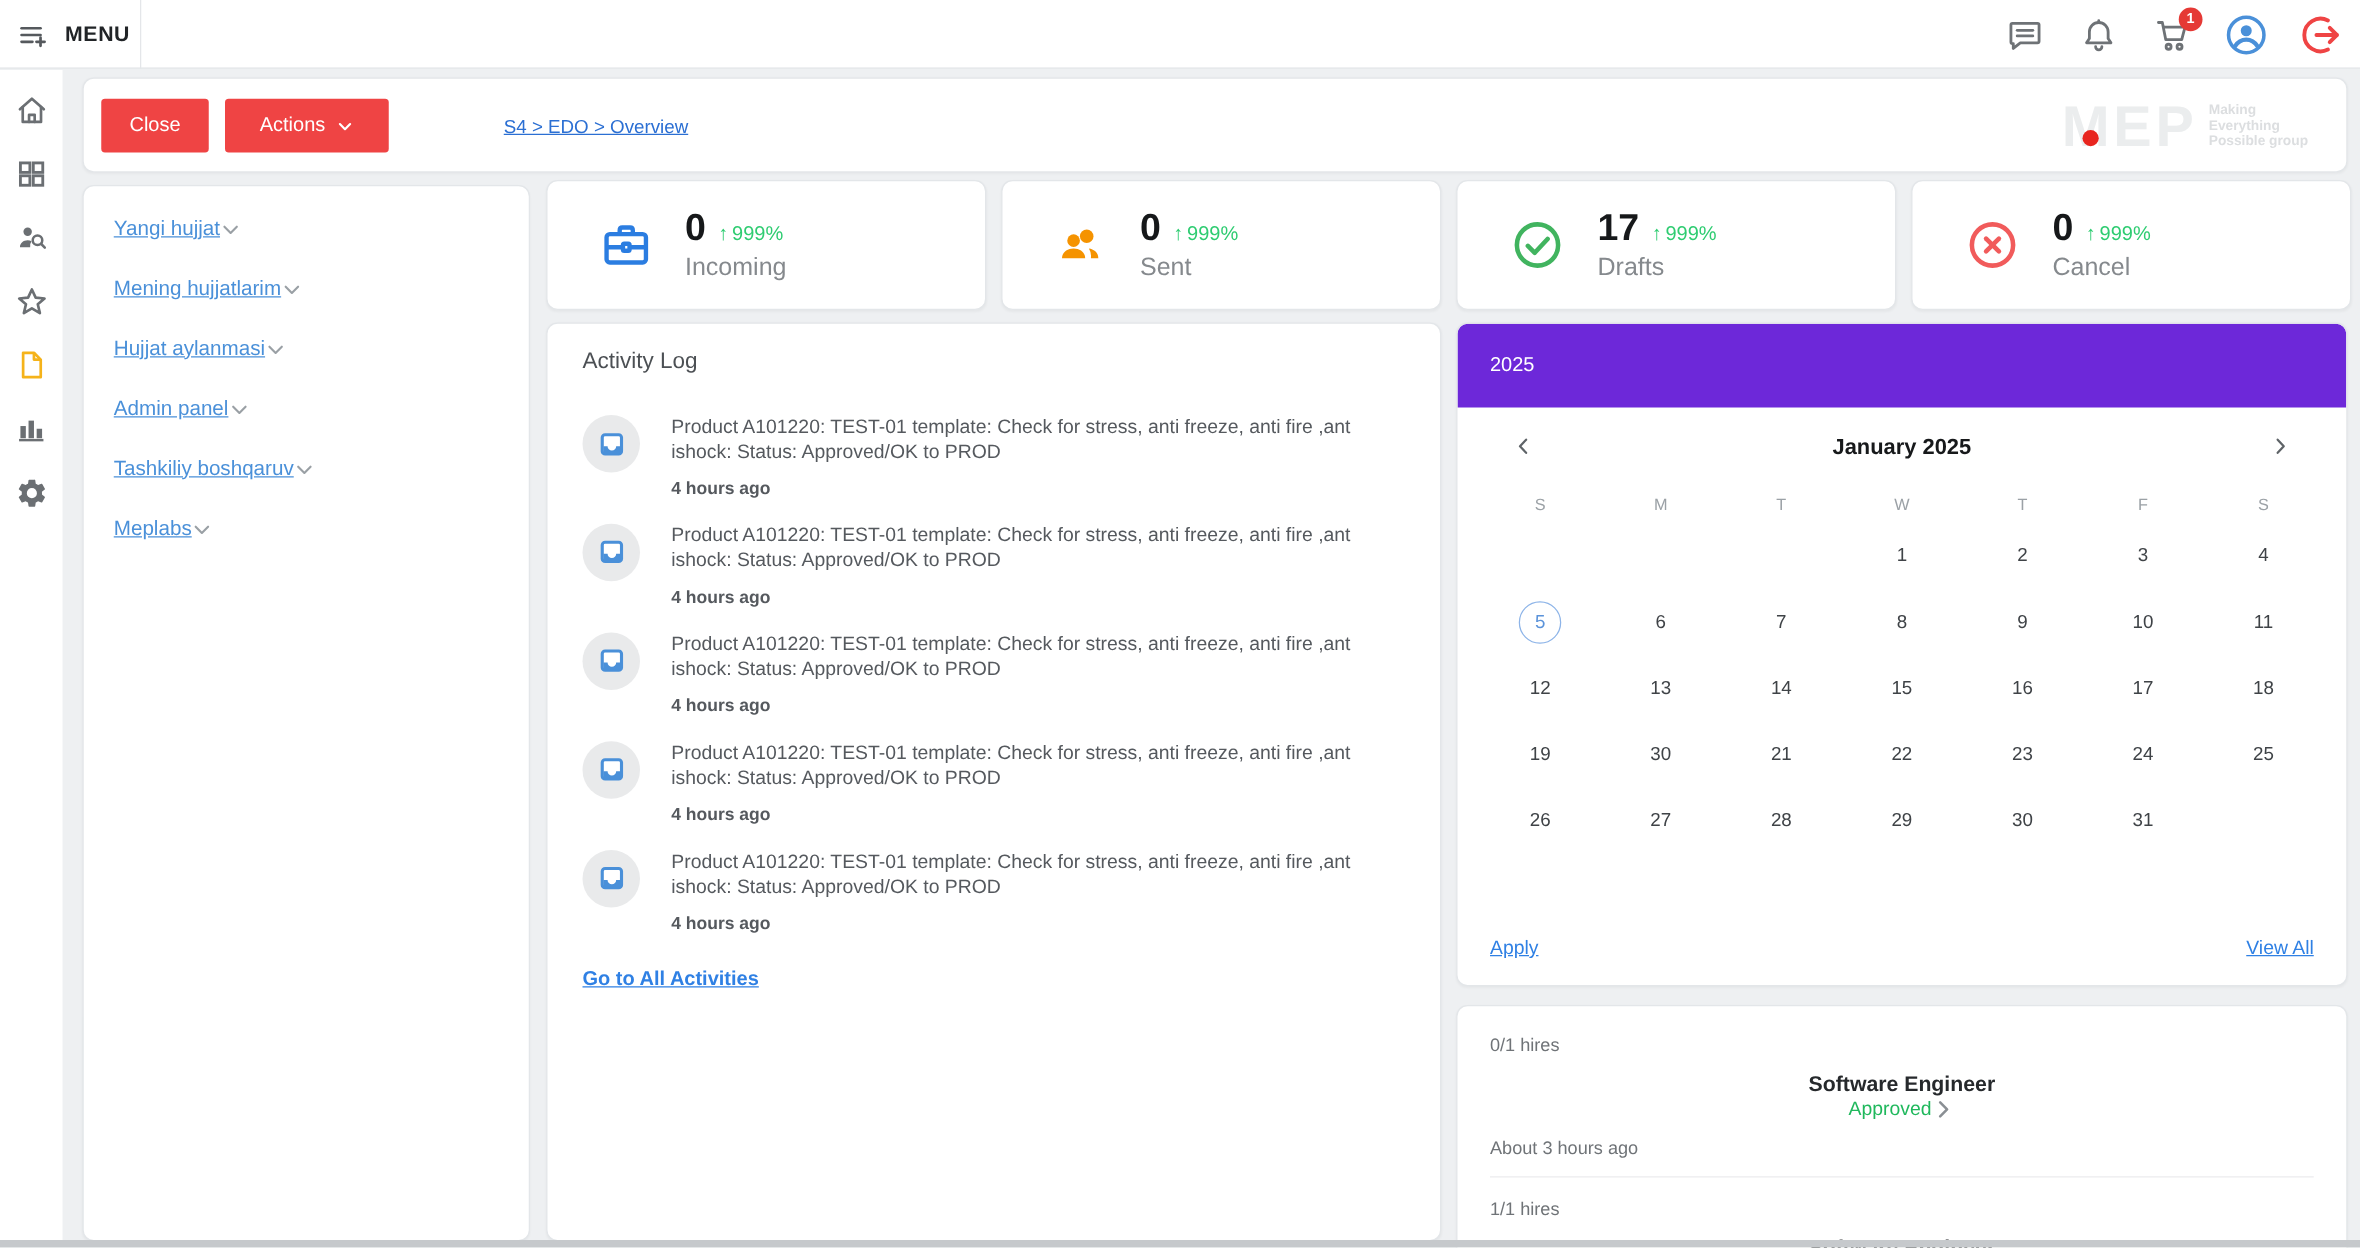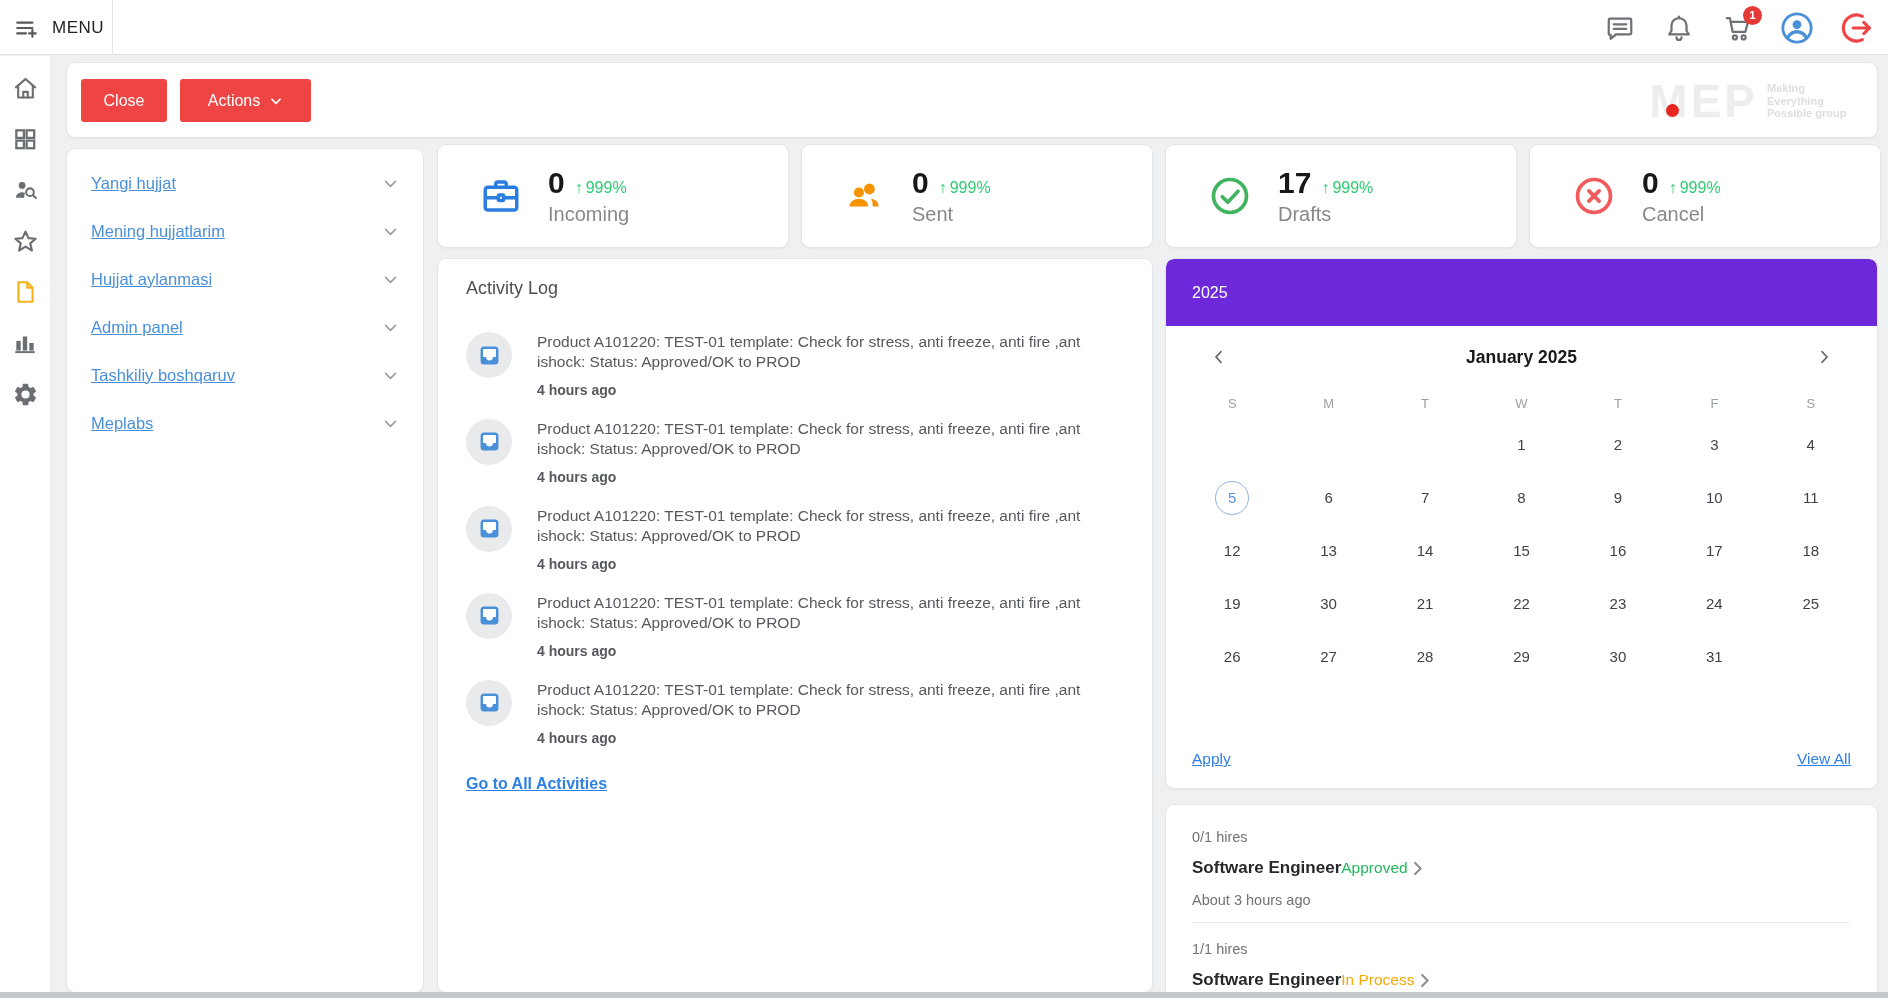--- a/index.html
+++ b/index.html
@@ -3,21 +3,21 @@
 <meta charset="utf-8">
 <style>
   * { margin:0; padding:0; box-sizing:border-box; }
   html,body { width:1888px; height:998px; overflow:hidden; }
   body { font-family:"Liberation Sans", sans-serif; background:#eef0f2; color:#232629; }
   #app { position:relative; width:1888px; height:998px; overflow:hidden; }
 
   
   .topbar { position:absolute; left:0; top:0; width:1888px; height:55px; background:#fff; border-bottom:1px solid #dfe2e5; z-index:5; }
   .menu-btn { position:absolute; left:14px; top:0; height:55px; display:flex; align-items:center; gap:12px; cursor:pointer; }
-  .menu-btn .label { font-size:17px; font-weight:normal; letter-spacing:.5px; color:#212427; }
+  .menu-btn .label { font-size:17px; font-weight:bold; letter-spacing:.5px; color:#212427; }
   .topbar-divider { position:absolute; left:112px; top:0; width:1px; height:55px; background:#e4e6e9; }
   .top-icons { position:absolute; right:16px; top:0; height:55px; display:flex; align-items:center; gap:27px; }
   .top-ic { position:relative; width:32px; height:32px; display:flex; align-items:center; justify-content:center; cursor:pointer; }
   .badge { position:absolute; top:-6px; right:-8px; min-width:19px; height:19px; border-radius:10px; background:#e53935; color:#fff; font-size:11.5px; font-weight:bold; display:flex; align-items:center; justify-content:center; padding:0 4px; }
 
   
   .rail { position:absolute; left:0; top:56px; width:50px; height:936px; background:#fff; display:flex; flex-direction:column; align-items:center; padding-top:18px; gap:23px; }
   .rail .ric { width:28px; height:28px; display:flex; align-items:center; justify-content:center; cursor:pointer; }
 
   
@@ -29,21 +29,21 @@
   .btn-close { left:14px; width:86px; }
   .btn-actions { left:113px; width:131px; }
   .breadcrumb { position:absolute; left:336px; top:0; height:76px; display:flex; align-items:center; font-size:15px; color:#2b6fd3; text-decoration:underline; cursor:pointer; }
   .logo { position:absolute; right:28px; top:0; height:76px; display:flex; align-items:center; }
   .logo-text { position:relative; font-size:46px; font-weight:bold; letter-spacing:3px; color:#ebedee; line-height:1; }
   .logo-dot { position:absolute; left:17px; bottom:7px; width:13px; height:13px; border-radius:50%; background:#e8251f; }
   .logo-tagline { width:82px; margin-left:9px; font-size:11px; font-weight:bold; line-height:1.15; color:#dcdee0; }
 
   
   .links-card { left:66px; top:148px; width:358px; height:845px; padding:10px 24px; }
-  .nav-row { height:48px; display:flex; align-items:center; justify-content:space-between; }
+  .nav-row { height:48px; display:flex; align-items:center; justify-content:flex-start; }
   .nav-link { font-size:16.5px; color:#4a90d9; text-decoration:underline; cursor:pointer; }
 
   
   .stat { top:144px; width:352px; height:104px; display:flex; align-items:center; padding-left:42px; gap:26px; }
   .stat-1 { left:437px; } .stat-2 { left:801px; } .stat-3 { left:1165px; } .stat-4 { left:1529px; }
   .stat-main { display:flex; flex-direction:column; }
   .stat-toprow { display:flex; align-items:baseline; gap:10px; }
   .stat-value { font-size:30px; font-weight:bold; color:#16181a; }
   .stat-delta { font-size:16px; color:#2ecc71; display:flex; align-items:center; gap:3px; }
   .stat-label { font-size:20px; color:#85898d; margin-top:3px; }
@@ -70,21 +70,21 @@
   .day { width:34px; height:34px; display:flex; align-items:center; justify-content:center; border-radius:50%; }
   .day.selected { border:1px solid #8db4e8; color:#5b93da; }
   .cal-footer { margin-top:auto; display:flex; justify-content:space-between; padding:0 26px 20px 26px; }
   .cal-link { font-size:15.5px; color:#2f80e4; text-decoration:underline; cursor:pointer; }
 
   
   .hires { left:1165px; top:804px; width:713px; height:210px; padding:6px 26px; }
   .hire-item { padding:18px 0 14px 0; }
   .hire-item + .hire-item { border-top:1px solid #ececee; }
   .hire-count { font-size:14.5px; color:#6f7377; }
-  .hire-row { display:flex; align-items:center; justify-content:flex-start; margin-top:13px; }
+  .hire-row { display:flex; align-items:center; justify-content:center; margin-top:13px;flex-direction:column; }
   .hire-title { font-size:17px; font-weight:bold; color:#26292c; }
   .hire-right { display:flex; align-items:center; gap:0; cursor:pointer; }
   .hire-status { font-size:15.5px; }
   .hire-time { font-size:14.5px; color:#6f7377; margin-top:14px; }
 
   
   .hscrollbar { position:absolute; left:0; bottom:0; width:1888px; height:6px; background:#c6c9cc; cursor:pointer; }
 
   svg { display:block; }
 </style>
@@ -211,20 +211,21 @@
   <div class="card toolbar">
     <button class="btn btn-close">Close</button>
     <button class="btn btn-actions">
       <span>Actions</span>
       <span>
         <svg width="14" height="14" viewBox="0 0 24 24" fill="none" stroke="#fff" stroke-width="3" stroke-linecap="round" stroke-linejoin="round">
             <polyline points="5,9 12,16 19,9"></polyline>
           </svg>
       </span>
     </button>
+    <a class="breadcrumb">S4 &gt; EDO &gt; Overview</a>
     <div class="logo">
       <span class="logo-text">
         <span>MEP</span>
         <span class="logo-dot"></span>
       </span>
       <span class="logo-tagline">Making Everything Possible group</span>
     </div>
   </div>
 
   <div class="card links-card">

